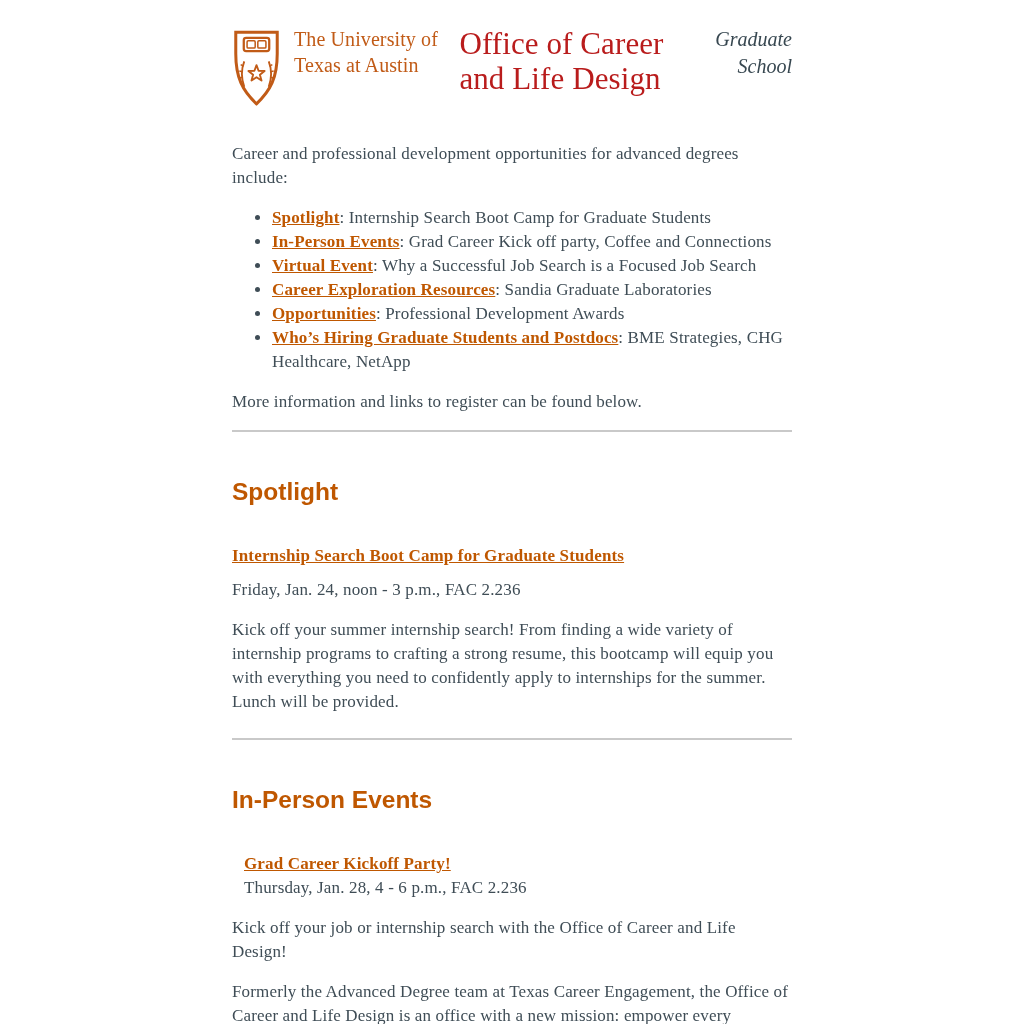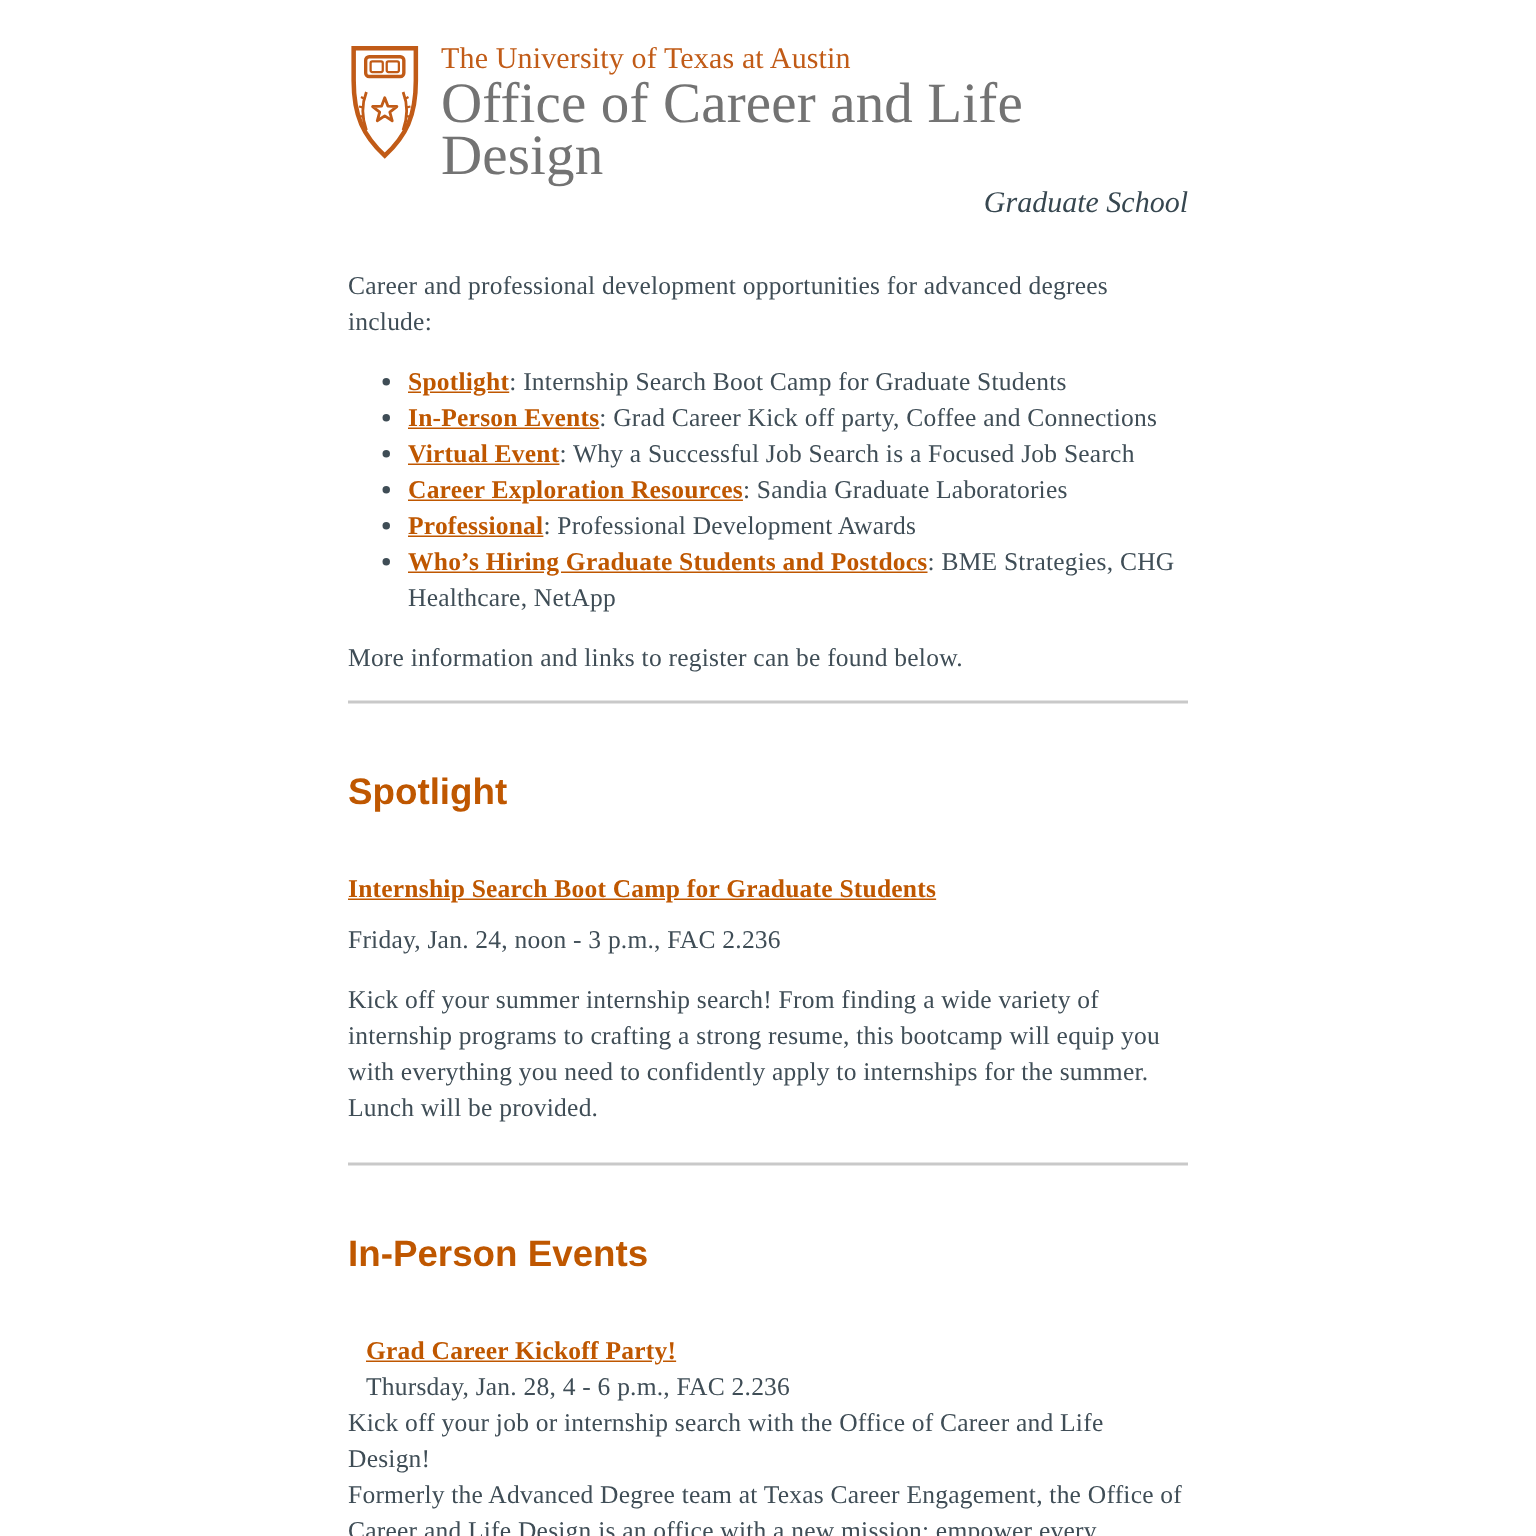--- a/index.html
+++ b/index.html
@@ -18,31 +18,31 @@
   }
 
   
   .logo-row {
     display: flex;
     align-items: flex-start;
     gap: 13px;
     cursor: pointer;
   }
   .shield { flex: 0 0 auto; margin-top: 2px; }
-  .logo-text { display: flex; flex-direction: column; }
+  .logo-text { display: flex; }
   .logo-university {
     font-size: 20px;
     line-height: 26px;
     color: #c15b17;
     letter-spacing: 0.1px;
   }
   .logo-office {
-    font-size: 38px;
+    font-size: 31px;
     line-height: 35px;
-    color: #737373;
+    color: #b91c1c;
     letter-spacing: 0.1px;
   }
   .logo-school {
     font-style: italic;
     font-size: 20px;
     line-height: 27px;
     color: #374750;
     text-align: right;
   }
 
@@ -79,21 +79,21 @@
     font-weight: bold;
     font-size: 24.5px;
     line-height: 28px;
     color: #bf5700;
     margin: 46px 0 0 0;
   }
   p.event-link-p { margin: 38px 0 0 0; font-family: Liberation Serif, serif; }
   p.event-date-p { margin: 10px 0 0 0; }
   p.event-combined-p { margin: 38px 0 0 12px; }
   p.section-body-p { margin: 16px 0 24px 0; }
-  p.section-body-p2 { margin: 0 0; }
+  p.section-body-p2 { margin: 16px 0; }
 </style>
 </head>
 <body>
 
 <div class="page">
 
   <div class="logo-row">
     <span class="shield">
       <svg width="49" height="80" viewBox="0 0 52 84" fill="none" xmlns="http://www.w3.org/2000/svg">
 
@@ -129,21 +129,21 @@
       <li>
         <a class="inline-link">In-Person Events</a><span>: Grad Career Kick off party, Coffee and Connections</span>
       </li>
       <li>
         <a class="inline-link">Virtual Event</a><span>: Why a Successful Job Search is a Focused Job Search</span>
       </li>
       <li>
         <a class="inline-link">Career Exploration Resources</a><span>: Sandia Graduate Laboratories</span>
       </li>
       <li>
-        <a class="inline-link">Professional</a><span>: Professional Development Awards</span>
+        <a class="inline-link">Opportunities</a><span>: Professional Development Awards</span>
       </li>
       <li>
         <a class="inline-link">Who’s Hiring Graduate Students and Postdocs</a><span>: BME Strategies, CHG Healthcare, NetApp</span>
       </li>
     </ul>
 
     <p>More information and links to register can be found below.</p>
 
     <hr class="divider">
 

